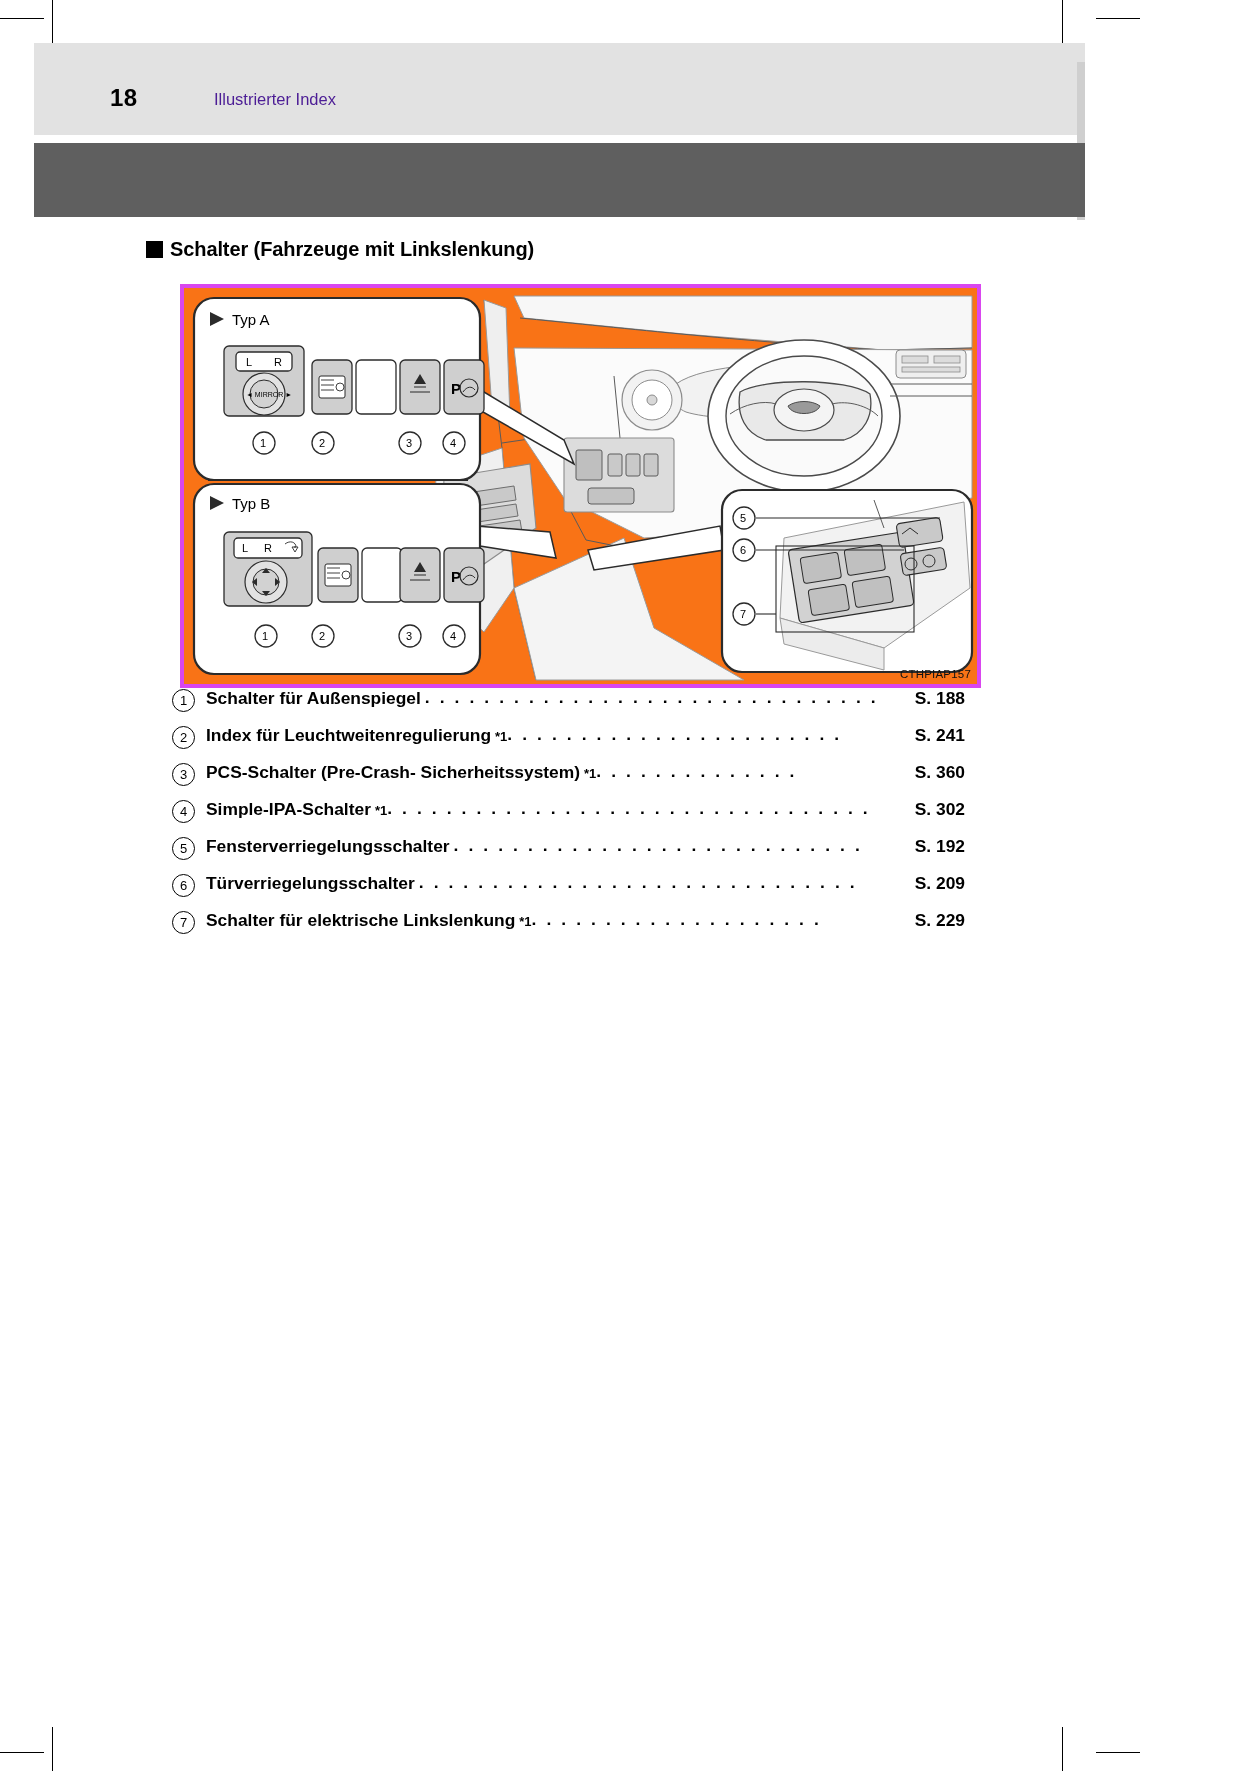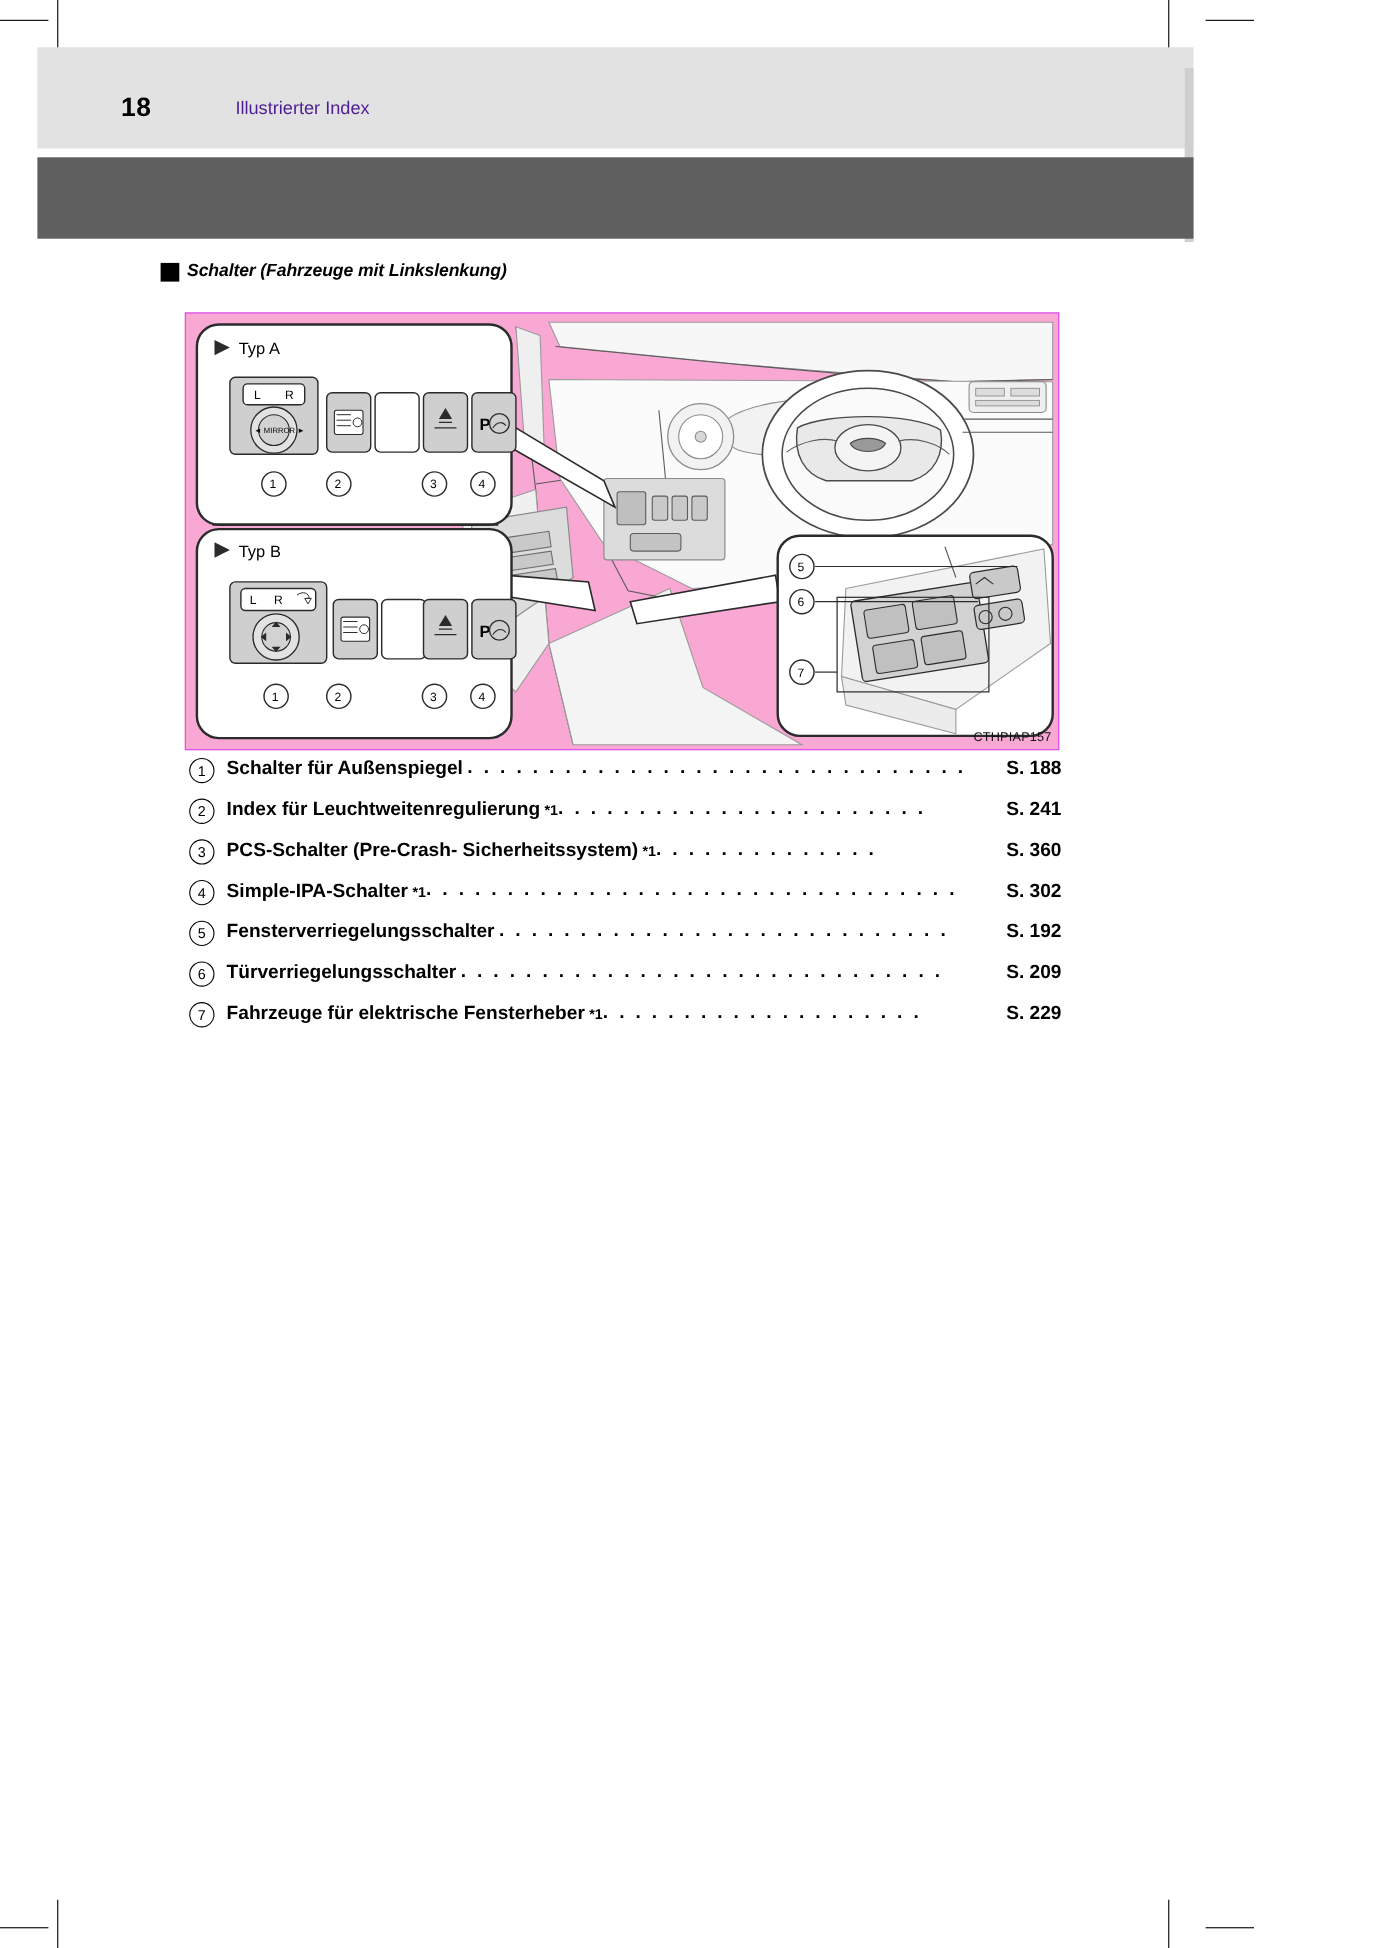--- a/index.html
+++ b/index.html
@@ -74,35 +74,34 @@
     align-items: center;
     gap: 7px;
   }
   .section-heading .sq {
     width: 17px;
     height: 17px;
     background: #000;
     display: inline-block;
   }
   .section-heading .txt {
-    font-size: 16px;
+    font-size: 20px;
     font-weight: bold;
     letter-spacing: -0.1px;
-    font-style: italic;
   }
 
   
   .figure {
     position: absolute;
-    left: 168px;
+    left: 180px;
     top: 284px;
     width: 793px;
     height: 396px;
-    border: 1px solid #d946ef;
-    background: #f9a8d4;
+    border: 4px solid #d946ef;
+    background: #f97316;
     overflow: hidden;
   }
   .figure svg { display: block; }
   .fig-code {
     position: absolute;
     right: 6px;
     bottom: 4px;
     font-size: 11.5px;
     color: #111;
     letter-spacing: 0.2px;
@@ -417,19 +416,19 @@
 
   <div class="idx-row">
     <span class="idx-num"><span class="circnum">6</span></span>
     <span class="idx-label">Türverriegelungsschalter</span>
     <span class="idx-dots">. . . . . . . . . . . . . . . . . . . . . . . . . . . . . .</span>
     <span class="idx-page">S. 209</span>
   </div>
 
   <div class="idx-row">
     <span class="idx-num"><span class="circnum">7</span></span>
-    <span class="idx-label">Fahrzeuge für elektrische Fensterheber</span>
+    <span class="idx-label">Schalter für elektrische Linkslenkung</span>
     <sup class="star">*1</sup>
     <span class="idx-dots">. . . . . . . . . . . . . . . . . . . .</span>
     <span class="idx-page">S. 229</span>
   </div>
 
 </div>
 
 </body></html>

